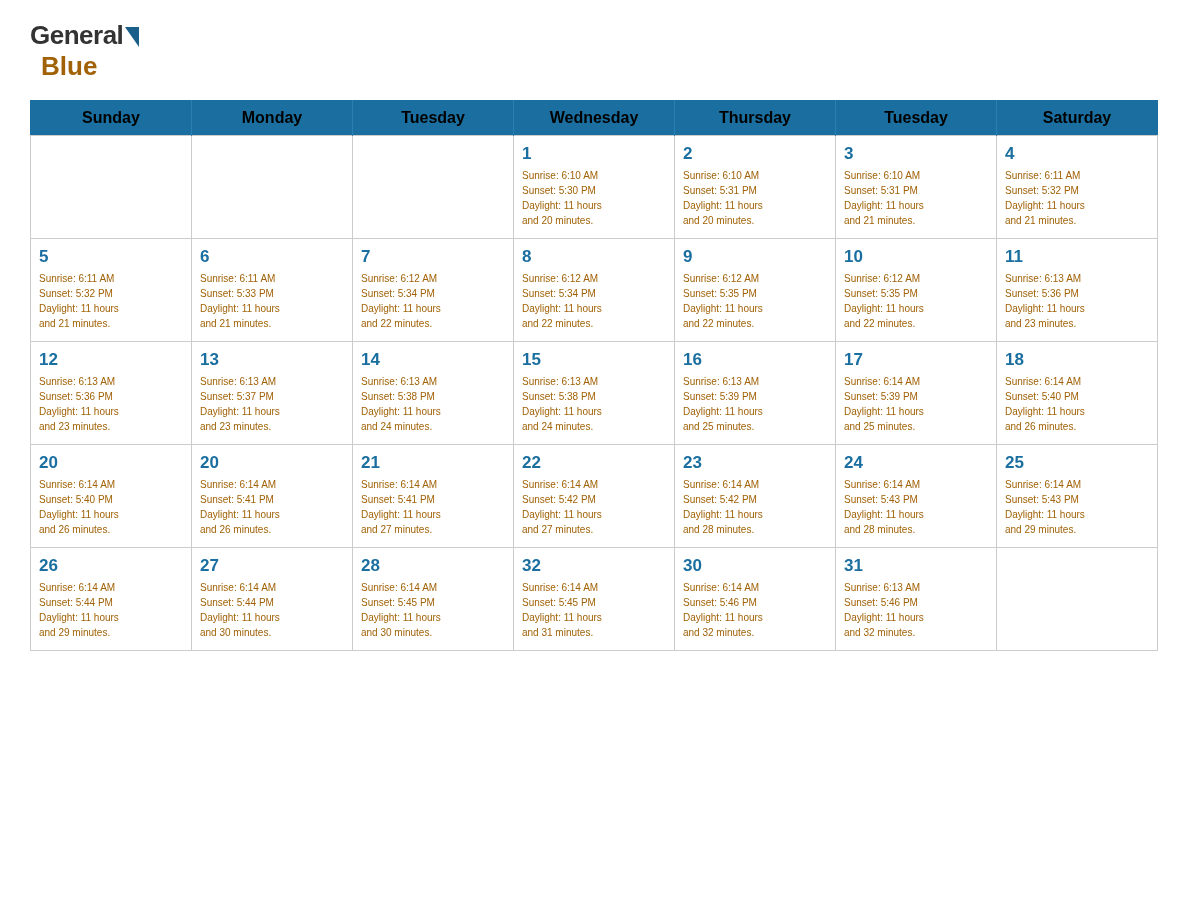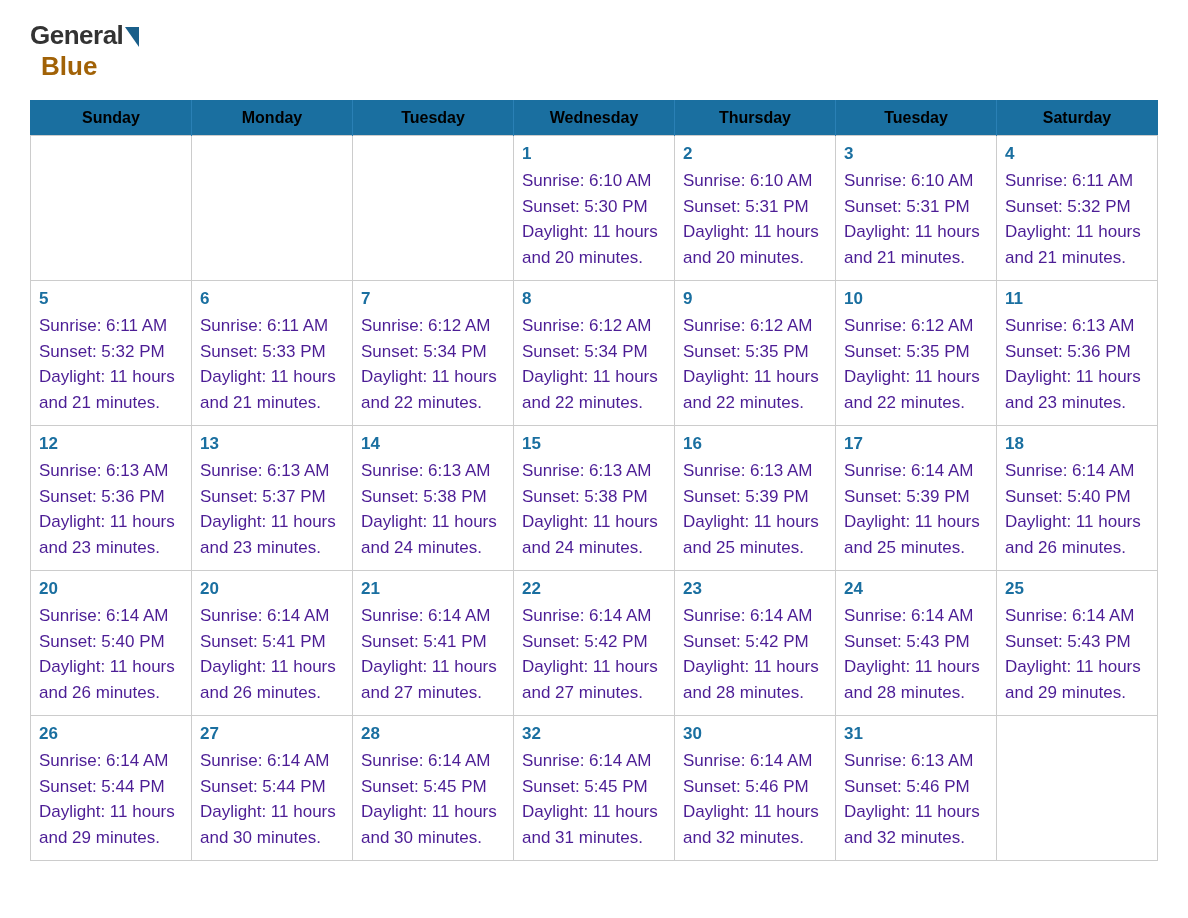--- a/index.html
+++ b/index.html
@@ -86,22 +86,22 @@
       min-height: 100px;
     }
     .day-number {
       font-size: 17px;
       font-weight: bold;
       color: #1a6fa0;
       display: block;
       margin-bottom: 4px;
     }
     .day-info {
-      font-size: 17px;
-      color: #4c1d95;
+      font-size: 10px;
+      color: #a16207;
       line-height: 1.5;
     }
     .empty-cell {
       background: #fff;
     }
   </style>
 </head>
 <body>
 
 <div class="header">

